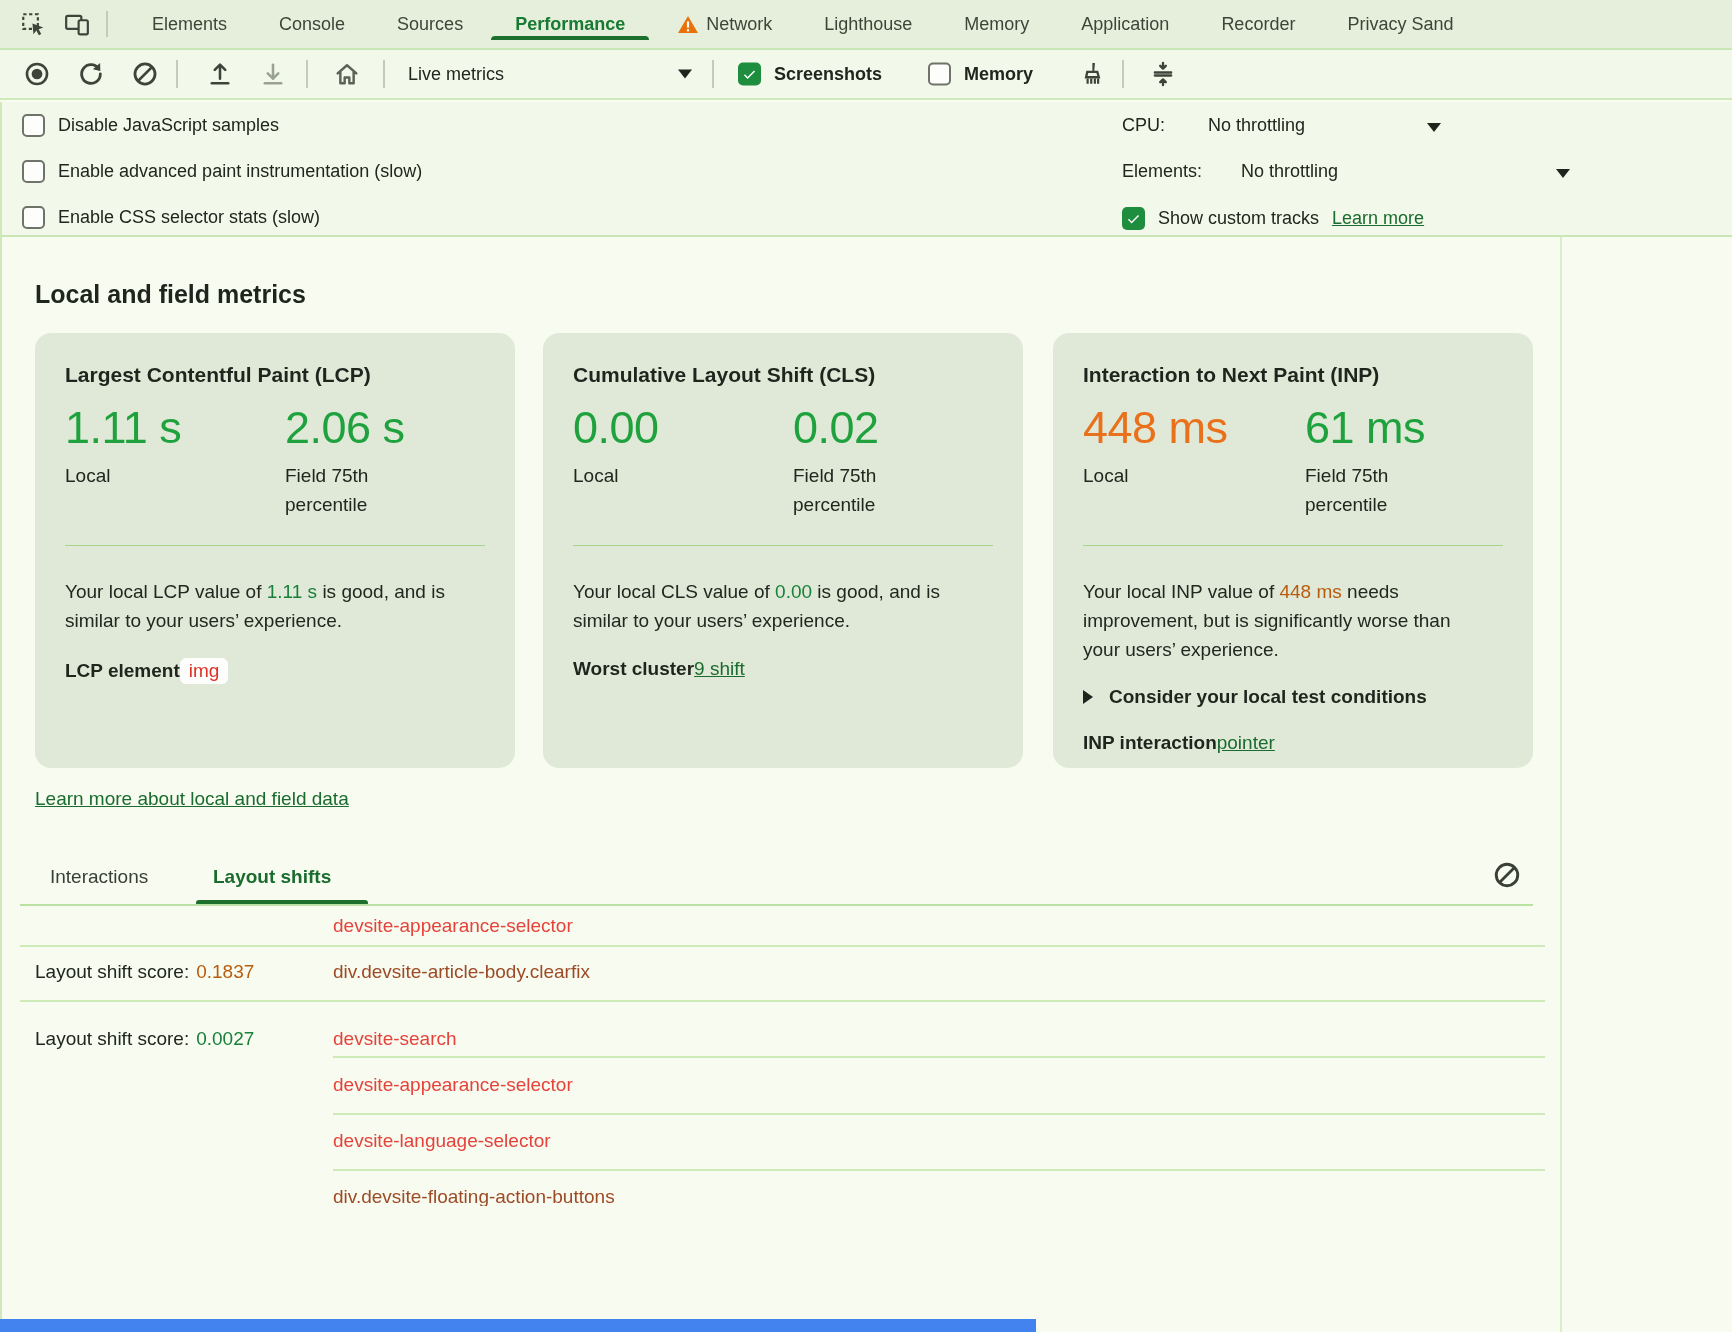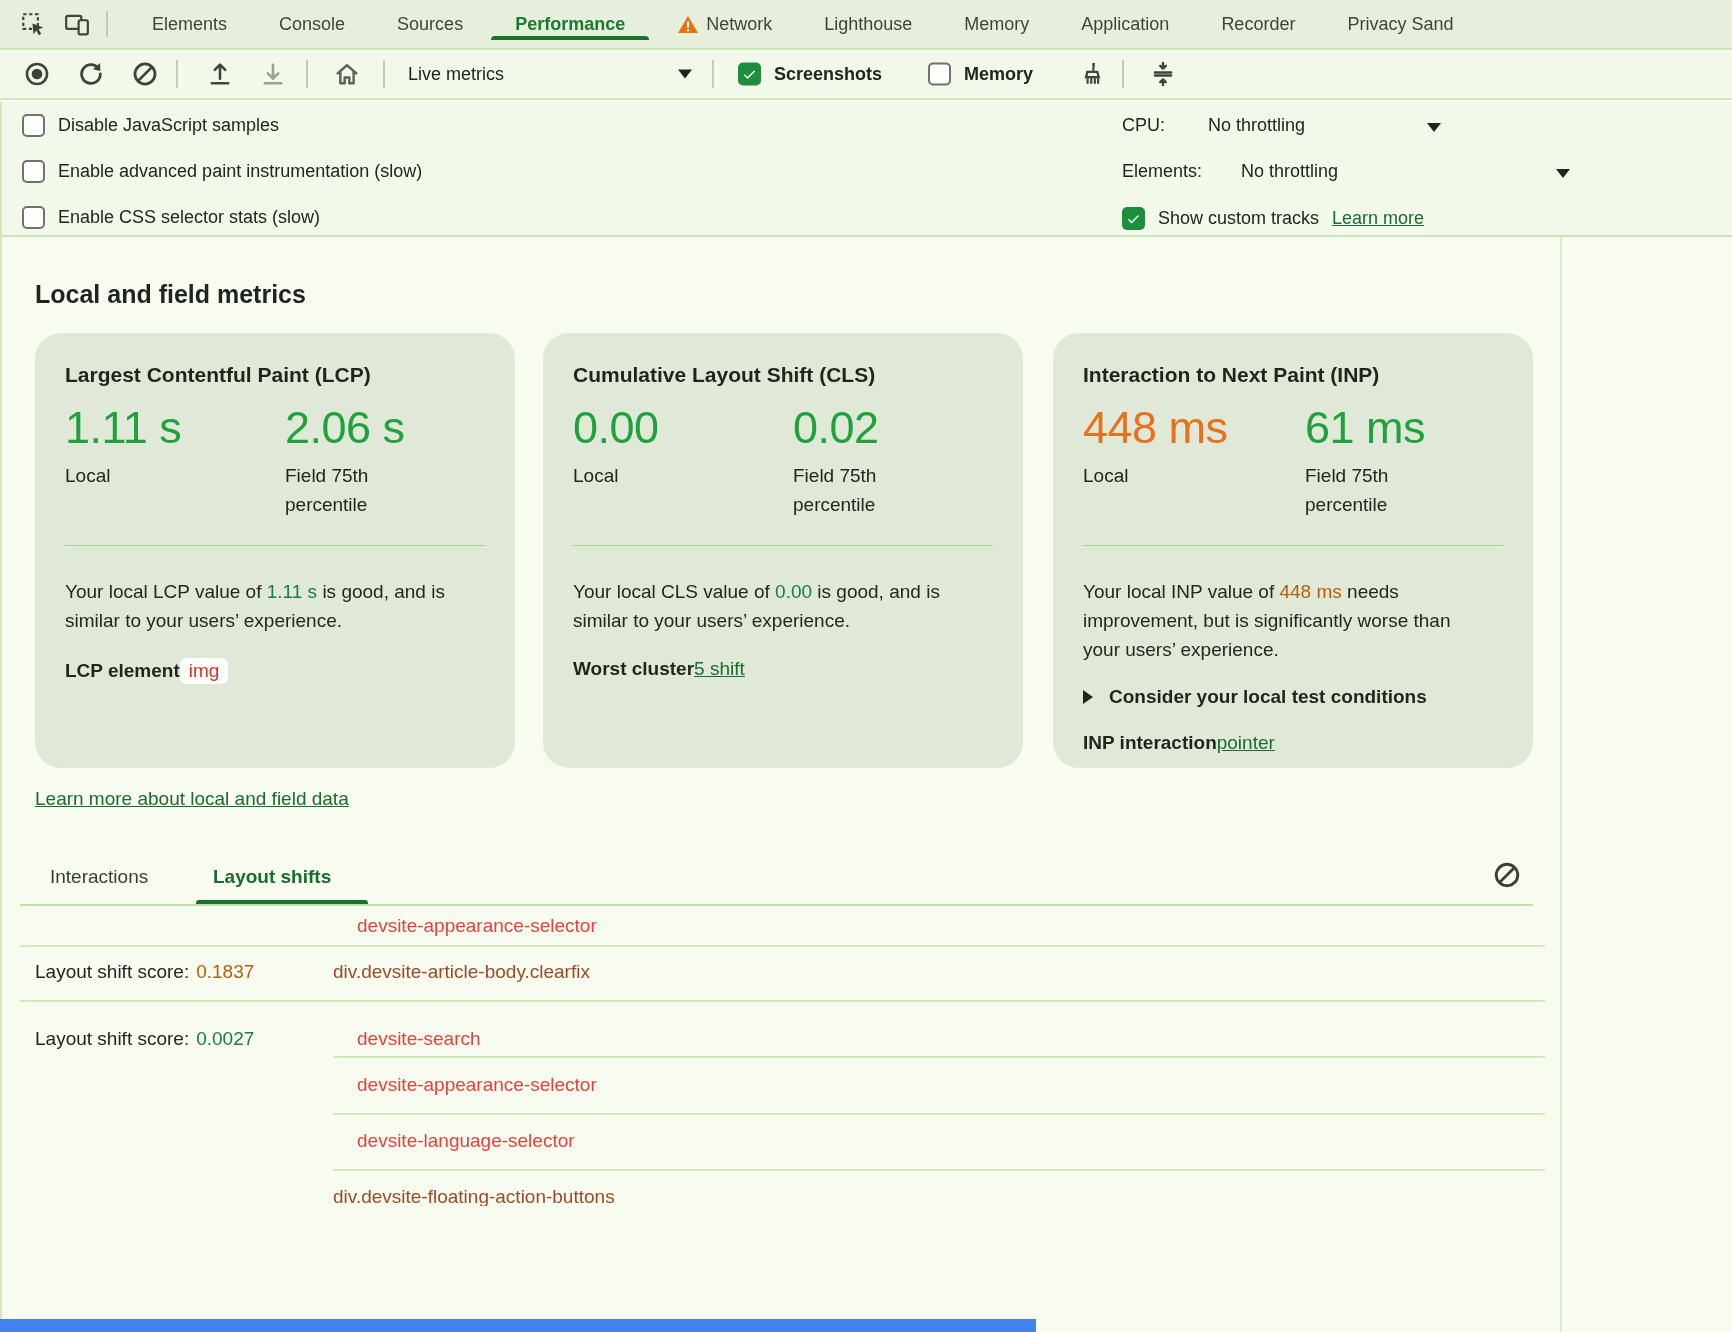--- a/index.html
+++ b/index.html
@@ -67,21 +67,21 @@
   .content {
     position:absolute; left:0; top:237px; width:1732px; height:1095px;
     background:#f8fcf0; border-left:2px solid #cfe9bb;
   }
   .right-edge { position:absolute; left:1560px; top:237px; width:2px; height:1095px; background:#d9eec8; }
 
   .section-heading { position:absolute; left:35px; top:280px; font-size:25px; font-weight:700; color:#1f241d; }
 
   .card {
     position:absolute; top:333px; width:480px; height:435px;
-    background:#e0e9d8; border-radius:26px; padding:30px 46px 0 30px;
+    background:#e0e9d8; border-radius:16px; padding:30px 46px 0 30px;
   }
   .card.c0 { left:35px; }
   .card.c1 { left:543px; }
   .card.c2 { left:1053px; }
   .card h2 { font-size:21px; font-weight:700; color:#1f241d; }
   .vals { display:grid; grid-template-columns:220px auto; margin-top:16px; }
   .num { font-size:45px; font-weight:400; letter-spacing:-0.5px; color:#1fa23d; line-height:1.1; white-space:nowrap; }
   .num.orange { color:#e9711c; }
   .val-lbl { font-size:19px; color:#21261e; margin-top:8px; line-height:1.55; max-width:150px; }
   .card-divider { position:absolute; left:30px; right:30px; top:212px; height:1px; background:#a6d68c; }
@@ -108,21 +108,21 @@
   .clear-list { position:absolute; left:1492px; top:2px; width:30px; height:30px; color:#3a3f36; cursor:pointer; }
   .sub-rule { position:absolute; left:20px; top:904px; width:1513px; height:2px; background:#b9e2a2; }
 
   .shift-table { position:absolute; left:0; top:906px; width:1732px; height:300px; overflow:hidden; }
   .lrow { position:absolute; left:0; width:1732px; height:28px; line-height:28px; font-size:19px; }
   .score-label { position:absolute; left:35px; color:#21261e; white-space:nowrap; }
   .score-val { margin-left:7px; }
   .score-val.orange { color:#b85c0d; }
   .score-val.green { color:#188038; }
   .elem { position:absolute; left:333px; cursor:pointer; white-space:nowrap; }
-  .elem.red { color:#e5423c;margin-left:24px; }
+  .elem.red { color:#e5423c; }
   .elem.brown { color:#9d4a26; }
   .sep { position:absolute; height:2px; background:#cdeab8; }
   .sep.full { left:20px; width:1525px; }
   .sep.indent { left:333px; width:1212px; }
 
   .blue-bar { position:absolute; left:0; top:1319px; width:1036px; height:13px; background:#4283f0; }
 </style>
 </head>
 <body>
 
@@ -325,21 +325,21 @@
     </div>
     <div>
       <div class="num">0.02</div>
       <div class="val-lbl">Field 75th percentile</div>
     </div>
   </div>
   <div class="card-divider"></div>
   <p class="desc"><span>Your local CLS value of </span><span class="iv-green">0.00</span><span> is good, and is similar to your users’ experience.</span></p>
   <div class="card-footer">
     <b>Worst cluster</b>
-    <span class="green-link" style="font-size:19px">5 shift</span>
+    <span class="green-link" style="font-size:19px">9 shift</span>
   </div>
 </section>
 
 <section class="card c2">
   <h2>Interaction to Next Paint (INP)</h2>
   <div class="vals" style="grid-template-columns:222px auto">
     <div>
       <div class="num orange">448 ms</div>
       <div class="val-lbl">Local</div>
     </div>

